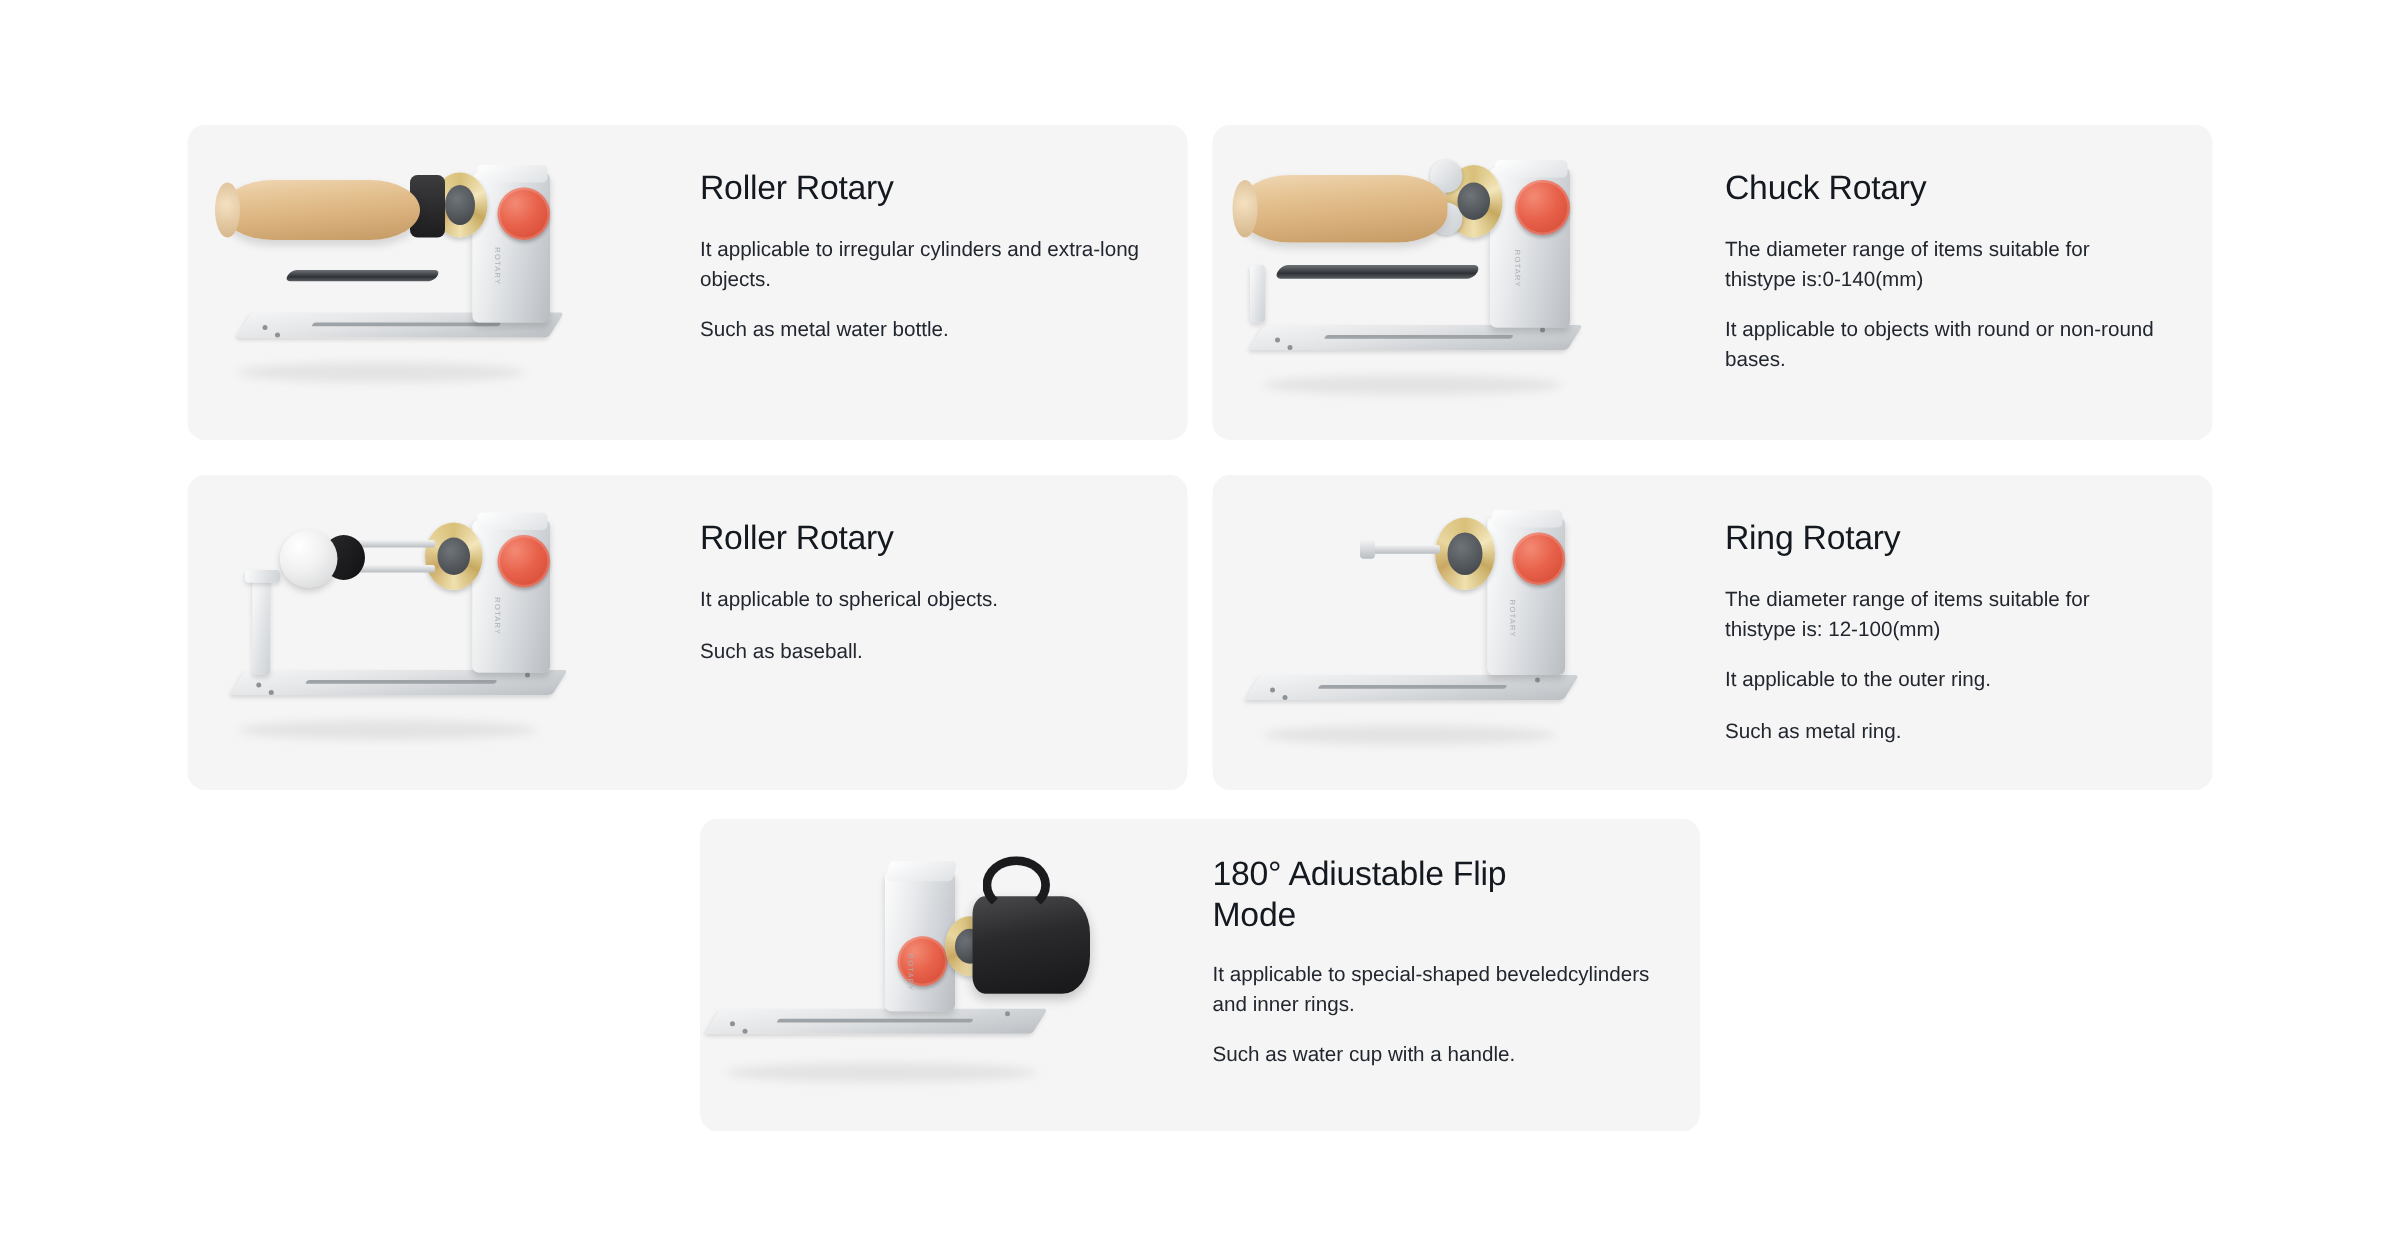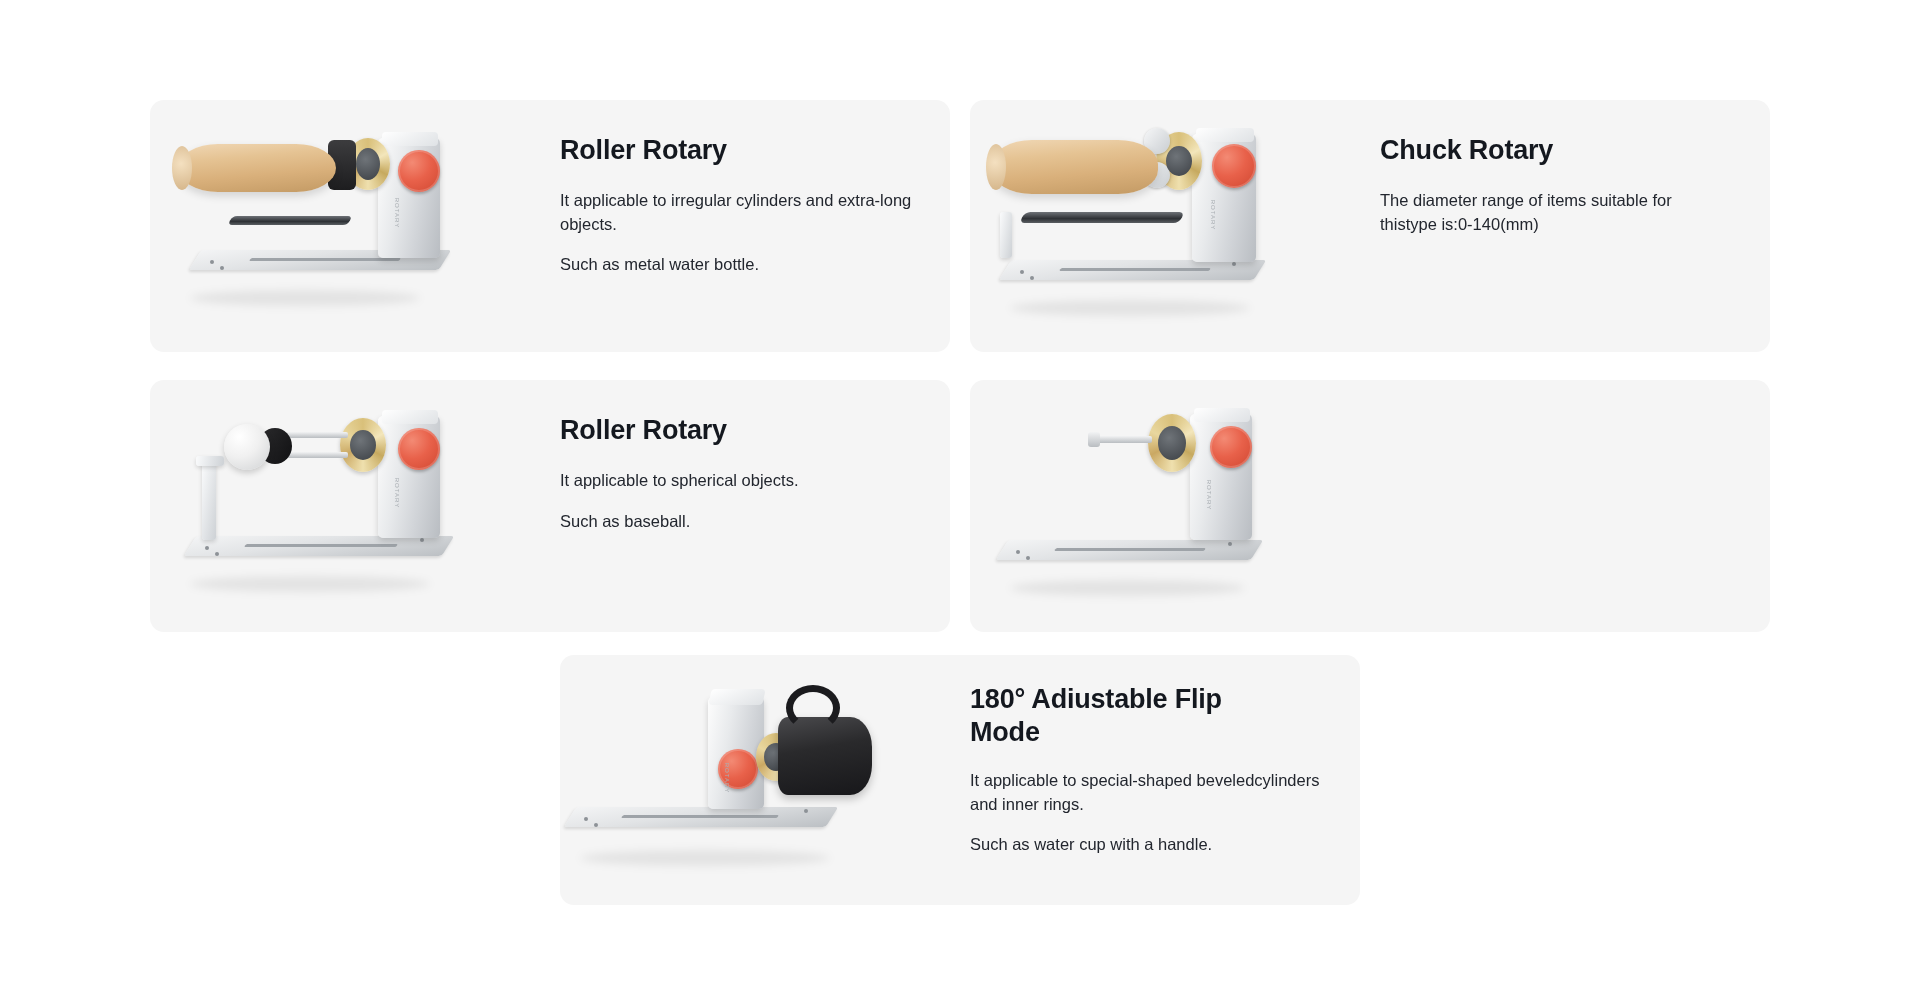--- a/index.html
+++ b/index.html
@@ -29,21 +29,21 @@
     position: relative;
     flex: 0 0 auto;
     height: 100%;
   }
   .card-text {
     flex: 1 1 auto;
     padding-top: 34px;
   }
   .card-title {
     font-size: 27px;
-    font-weight: bold;
+    font-weight: normal;
     color: #14181f;
     letter-spacing: -0.2px;
     margin: 0 0 22px 0;
     line-height: 1.22;
   }
   .card-para {
     font-size: 16.5px;
     color: #22262e;
     line-height: 1.44;
     margin: 0 0 17px 0;
@@ -268,20 +268,21 @@
         <div class="wood" style="left:22px;top:40px;width:166px;height:54px;"></div>
         <div class="wood-cap" style="left:16px;top:44px;width:20px;height:46px;"></div>
 
         <div class="roller-shaft" style="left:52px;top:112px;width:160px;height:11px;transform:skewX(-28deg);"></div>
         <div class="post" style="left:30px;top:112px;width:12px;height:46px;"></div>
       </div>
     </div>
     <div class="card-text">
       <h2 class="card-title">Chuck Rotary</h2>
       <p class="card-para">The diameter range of items suitable for thistype is:0-140(mm)</p>
+      <p class="card-para">It applicable to objects with round or non-round bases.</p>
     </div>
   </div>
 
   <div class="card" id="card-sphere">
     <div class="card-figure">
       <div class="device">
         <div class="shadow-blob" style="left:40px;top:196px;width:240px;height:16px;"></div>
         <div class="rail" style="left:40px;top:156px;width:258px;height:20px;"></div>
         <div class="rail-slot" style="left:95px;top:164px;width:152px;"></div>
         <div class="rail-hole" style="left:55px;top:166px;"></div>
@@ -329,20 +330,26 @@
         <div class="knob" style="left:240px;top:46px;width:42px;height:42px;"></div>
         <div class="brand-mark" style="left:224px;top:112px;">ROTARY</div>
 
         <div class="ring-gold" style="left:178px;top:34px;width:48px;height:58px;"></div>
         <div class="ring-gold-inner" style="left:188px;top:46px;width:28px;height:34px;"></div>
 
         <div class="thin-rod" style="left:124px;top:56px;width:58px;height:7px;"></div>
         <div class="thin-rod" style="left:118px;top:52px;width:12px;height:15px;border-radius:3px;"></div>
       </div>
     </div>
+    <div class="card-text">
+      <h2 class="card-title">Ring Rotary</h2>
+      <p class="card-para">The diameter range of items suitable for thistype is: 12-100(mm)</p>
+      <p class="card-para">It applicable to the outer ring.</p>
+      <p class="card-para">Such as metal ring.</p>
+    </div>
   </div>
 
   <div class="card" id="card-flip">
     <div class="card-figure">
       <div class="device">
         <div class="shadow-blob" style="left:20px;top:195px;width:250px;height:16px;"></div>
         <div class="rail" style="left:10px;top:152px;width:262px;height:20px;"></div>
         <div class="rail-slot" style="left:62px;top:160px;width:156px;"></div>
         <div class="rail-hole" style="left:24px;top:162px;"></div>
         <div class="rail-hole" style="left:34px;top:168px;"></div>

